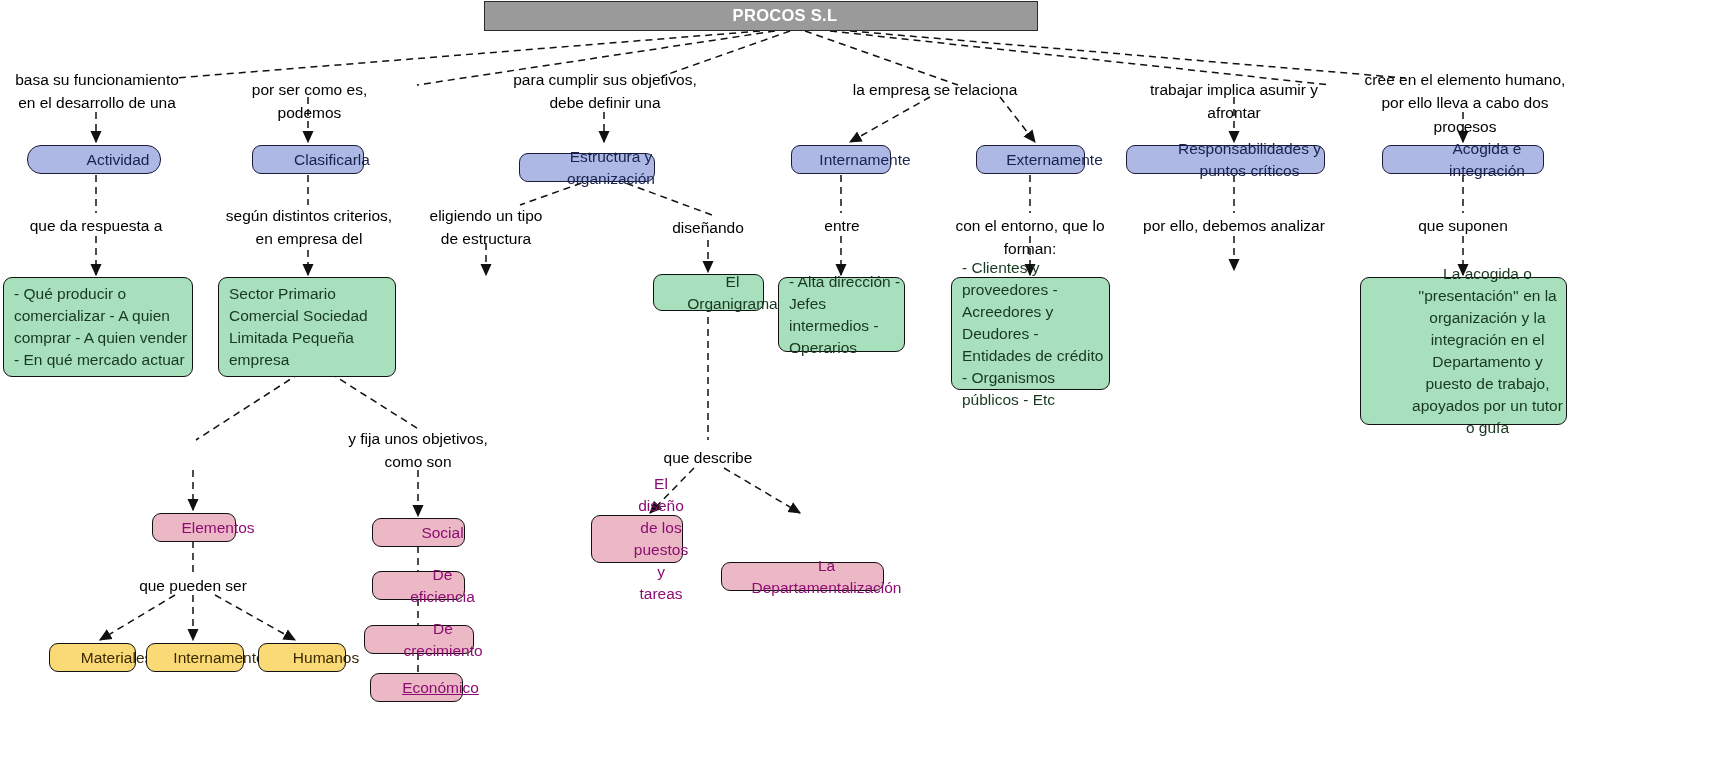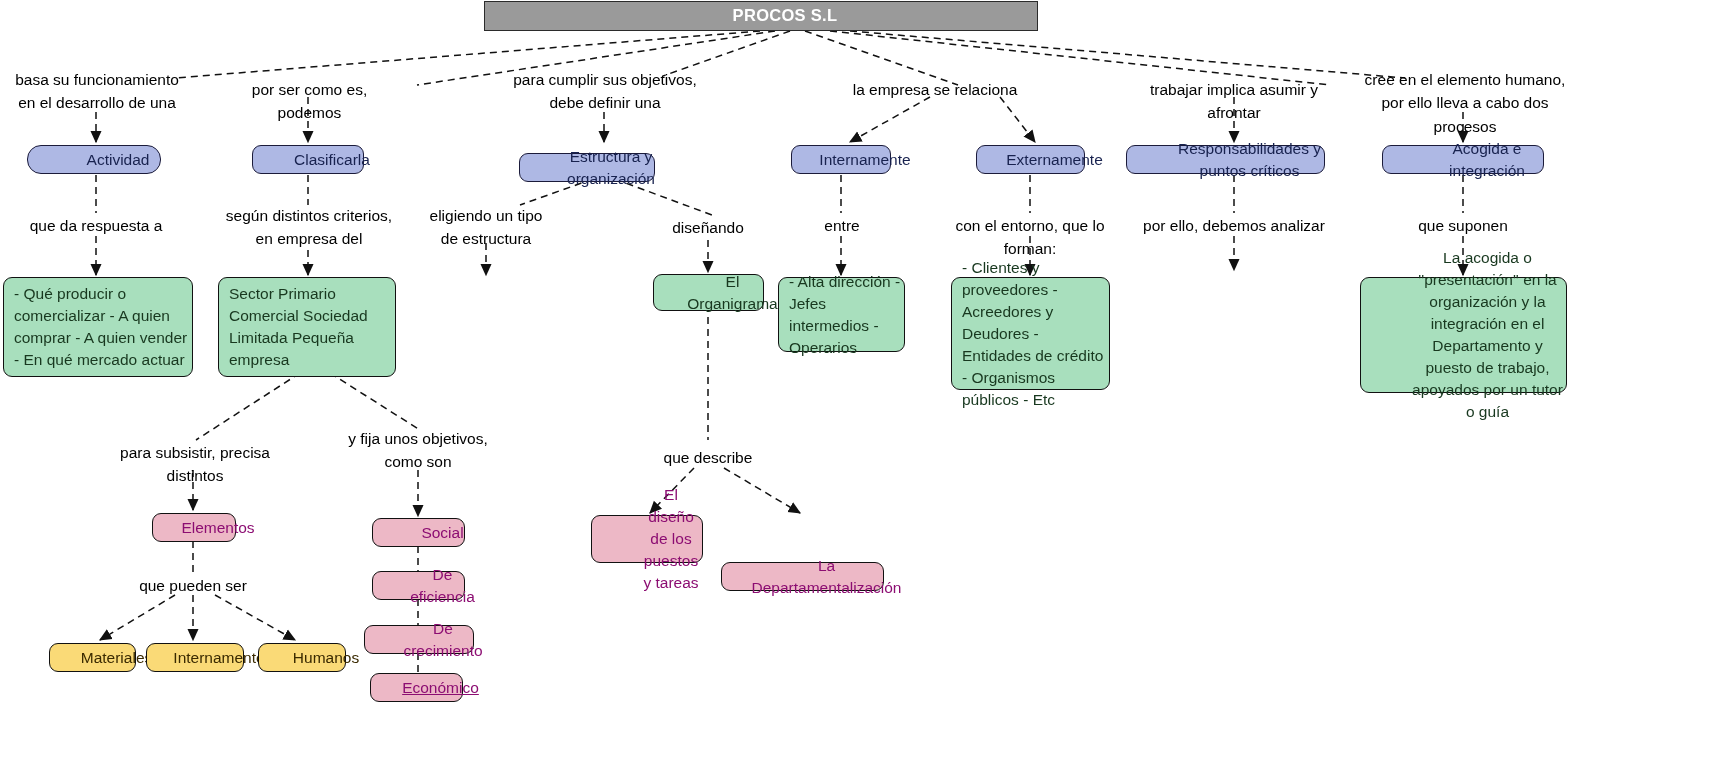--- a/index.html
+++ b/index.html
@@ -136,38 +136,37 @@
 Pequeña empresa</div>
   <div class="node n-green" style="left:653px;top:274px;width:111px;height:37px;">El Organigrama</div>
   <div class="node n-green left" style="left:778px;top:277px;width:127px;height:75px;">- Alta dirección
 - Jefes intermedios
 - Operarios</div>
   <div class="node n-green left" style="left:951px;top:277px;width:159px;height:113px;">- Clientes y proveedores
 - Acreedores y Deudores
 - Entidades de crédito
 - Organismos públicos
 - Etc</div>
-  <div class="node n-green" style="left:1360px;top:277px;width:207px;height:116px;">La acogida o ''presentación''
+  <div class="node n-green" style="left:1360px;top:277px;width:207px;height:148px;">La acogida o ''presentación''
 en la organización y la
 integración en el Departamento y
 puesto de trabajo, apoyados
 por un tutor o guía</div>
 
-  <div class="lbl" style="left:95px;top:441px;width:200px;">para subsistir, precisa distintos</div>
   <div class="lbl" style="left:340px;top:427px;width:156px;">y fija unos objetivos,
 como son</div>
   <div class="lbl" style="left:130px;top:574px;width:126px;">que pueden ser</div>
   <div class="lbl" style="left:648px;top:446px;width:120px;">que describe</div>
 
   <div class="node n-pink" style="left:152px;top:513px;width:84px;height:29px;">Elementos</div>
   <div class="node n-pink" style="left:372px;top:518px;width:93px;height:29px;">Social</div>
   <div class="node n-pink" style="left:372px;top:571px;width:93px;height:29px;">De eficiencia</div>
   <div class="node n-pink" style="left:364px;top:625px;width:110px;height:29px;">De crecimiento</div>
   <div class="node n-pink" style="left:370px;top:673px;width:93px;height:29px;text-decoration:underline;">Económico</div>
-  <div class="node n-pink" style="left:591px;top:515px;width:112px;height:48px;">El diseño de los
+  <div class="node n-pink" style="left:591px;top:515px;width:92px;height:48px;">El diseño de los
 puestos y tareas</div>
   <div class="node n-pink" style="left:721px;top:519px;width:163px;height:29px;margin-top:43px;">La Departamentalización</div>
 
   <div class="node n-yellow" style="left:49px;top:643px;width:87px;height:29px;">Materiales</div>
   <div class="node n-yellow" style="left:146px;top:643px;width:98px;height:29px;">Internamente</div>
   <div class="node n-yellow" style="left:258px;top:643px;width:88px;height:29px;">Humanos</div>
 
 </div>
 
 </body></html>

